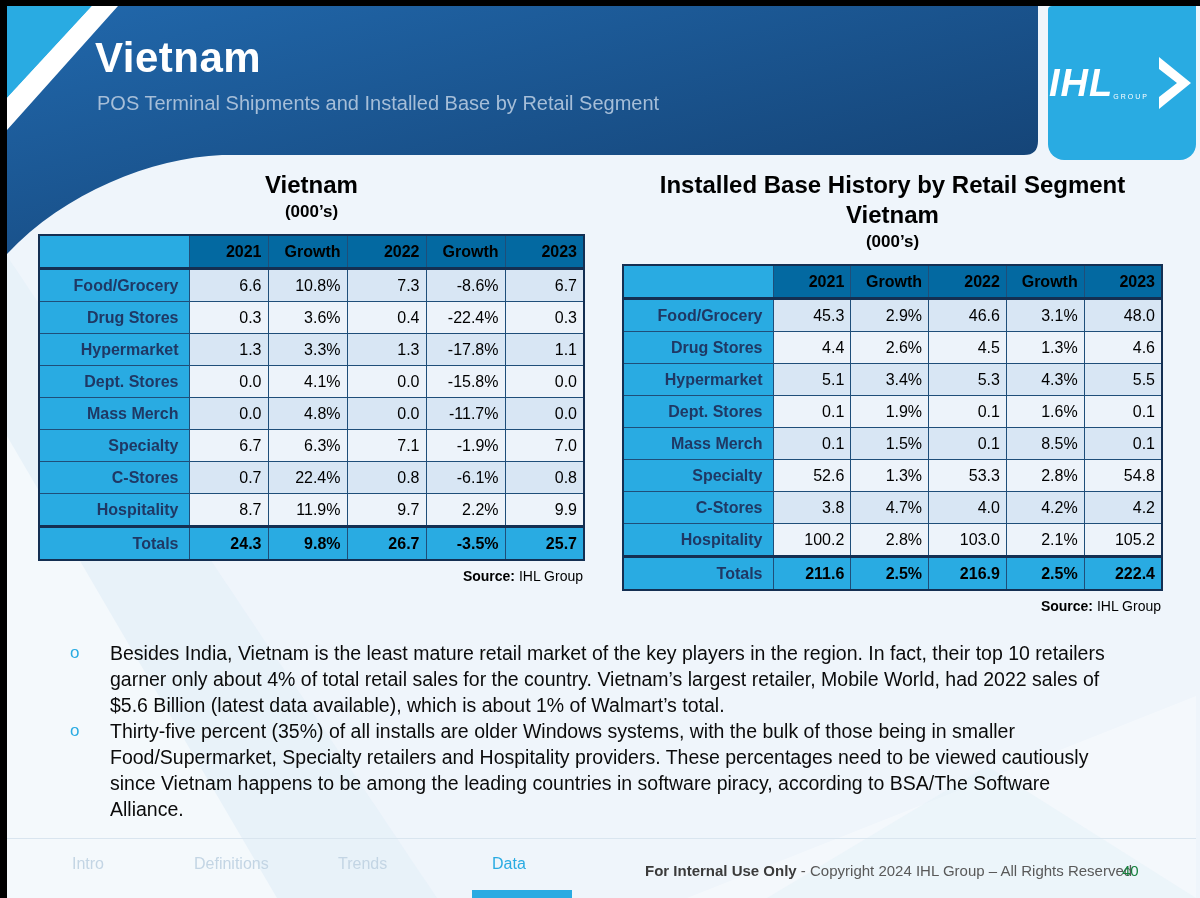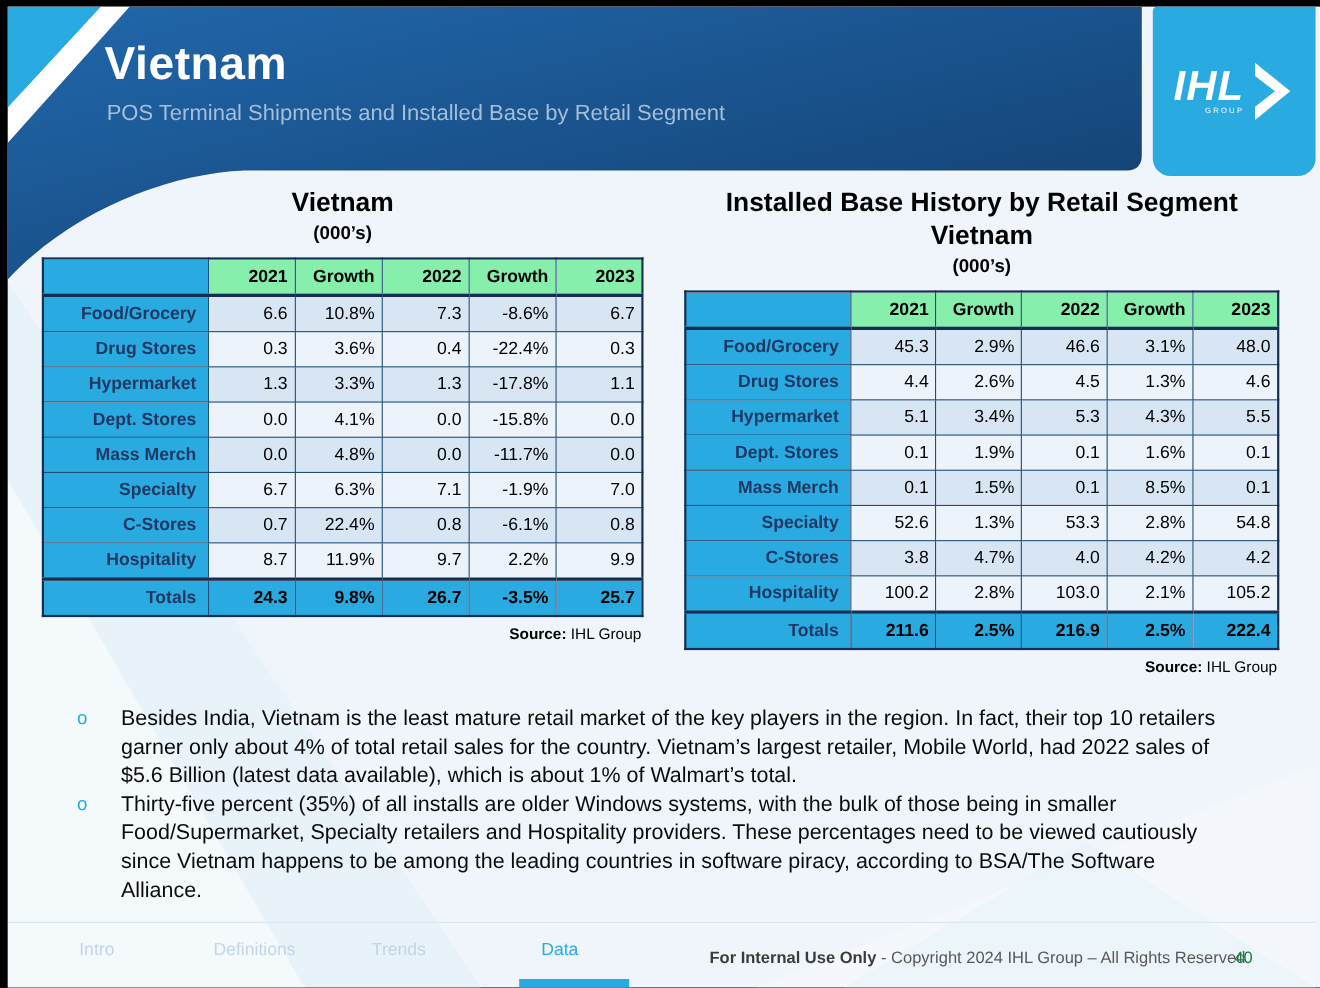--- a/index.html
+++ b/index.html
@@ -18,37 +18,37 @@
     font-size:42px; font-weight:bold; letter-spacing:0.5px;
   }
   .hdr-sub {
     position:absolute; left:90px; top:86px; color:#A6BED8; font-size:20px;
   }
   .logo-panel {
     position:absolute; left:1041px; top:0; width:148px; height:154px;
     background:#29ABE2; border-radius:4px 0 16px 16px;
     display:flex; align-items:center; justify-content:center; gap:6px;
   }
-  .logo-txt { display:flex; flex-direction:column; align-items:flex-end; }
+  .logo-txt { display:flex; flex-direction:row; align-items:flex-end; }
   .logo-ihl { color:#fff; font-size:38px; font-weight:bold; font-style:italic; letter-spacing:1px; line-height:34px; }
   .logo-group { color:#fff; font-size:7px; letter-spacing:2px; margin-top:2px; }
 
   .tbl-block { position:absolute; top:164px; }
   .tbl-block.left { left:31px; width:547px; }
   .tbl-block.right { left:615px; width:541px; }
   .tbl-title { text-align:center; color:#000; font-weight:bold; font-size:24px; line-height:30px; }
   .tbl-title-sm { text-align:center; color:#000; font-weight:bold; font-size:17px; line-height:24px; margin-bottom:10px; }
 
   table.data { border-collapse:collapse; width:100%; table-layout:fixed; border:2px solid #142F52; }
   table.data th, table.data td {
     border:1px solid #1F4E79; height:31px; padding:0 6px 0 2px;
     text-align:right; font-size:16px; color:#000; overflow:hidden; white-space:nowrap;
   }
   table.data col.c-label { width:150px; }
-  table.data thead th { background:#86efac; font-weight:bold; border-bottom:3px solid #142F52; }
+  table.data thead th { background:#0369a1; font-weight:bold; border-bottom:3px solid #142F52; }
   table.data .lbl { background:#29ABE2; color:#1F3864; font-weight:bold; padding-right:10px; }
   table.data tr.odd  td.num { background:#D8E6F4; }
   table.data tr.even td.num { background:#EDF3FA;margin-top:14px; }
   table.data tr.totals td { background:#29ABE2; font-weight:bold; border-top:3px solid #142F52; }
   .source { text-align:right; font-size:14px; color:#000; margin-top:7px; padding-right:2px; }
   .source b { font-weight:bold; }
 
   .bullets { position:absolute; left:55px; top:634px; width:1055px; }
   .bullet { display:flex; }
   .bullet-marker {

